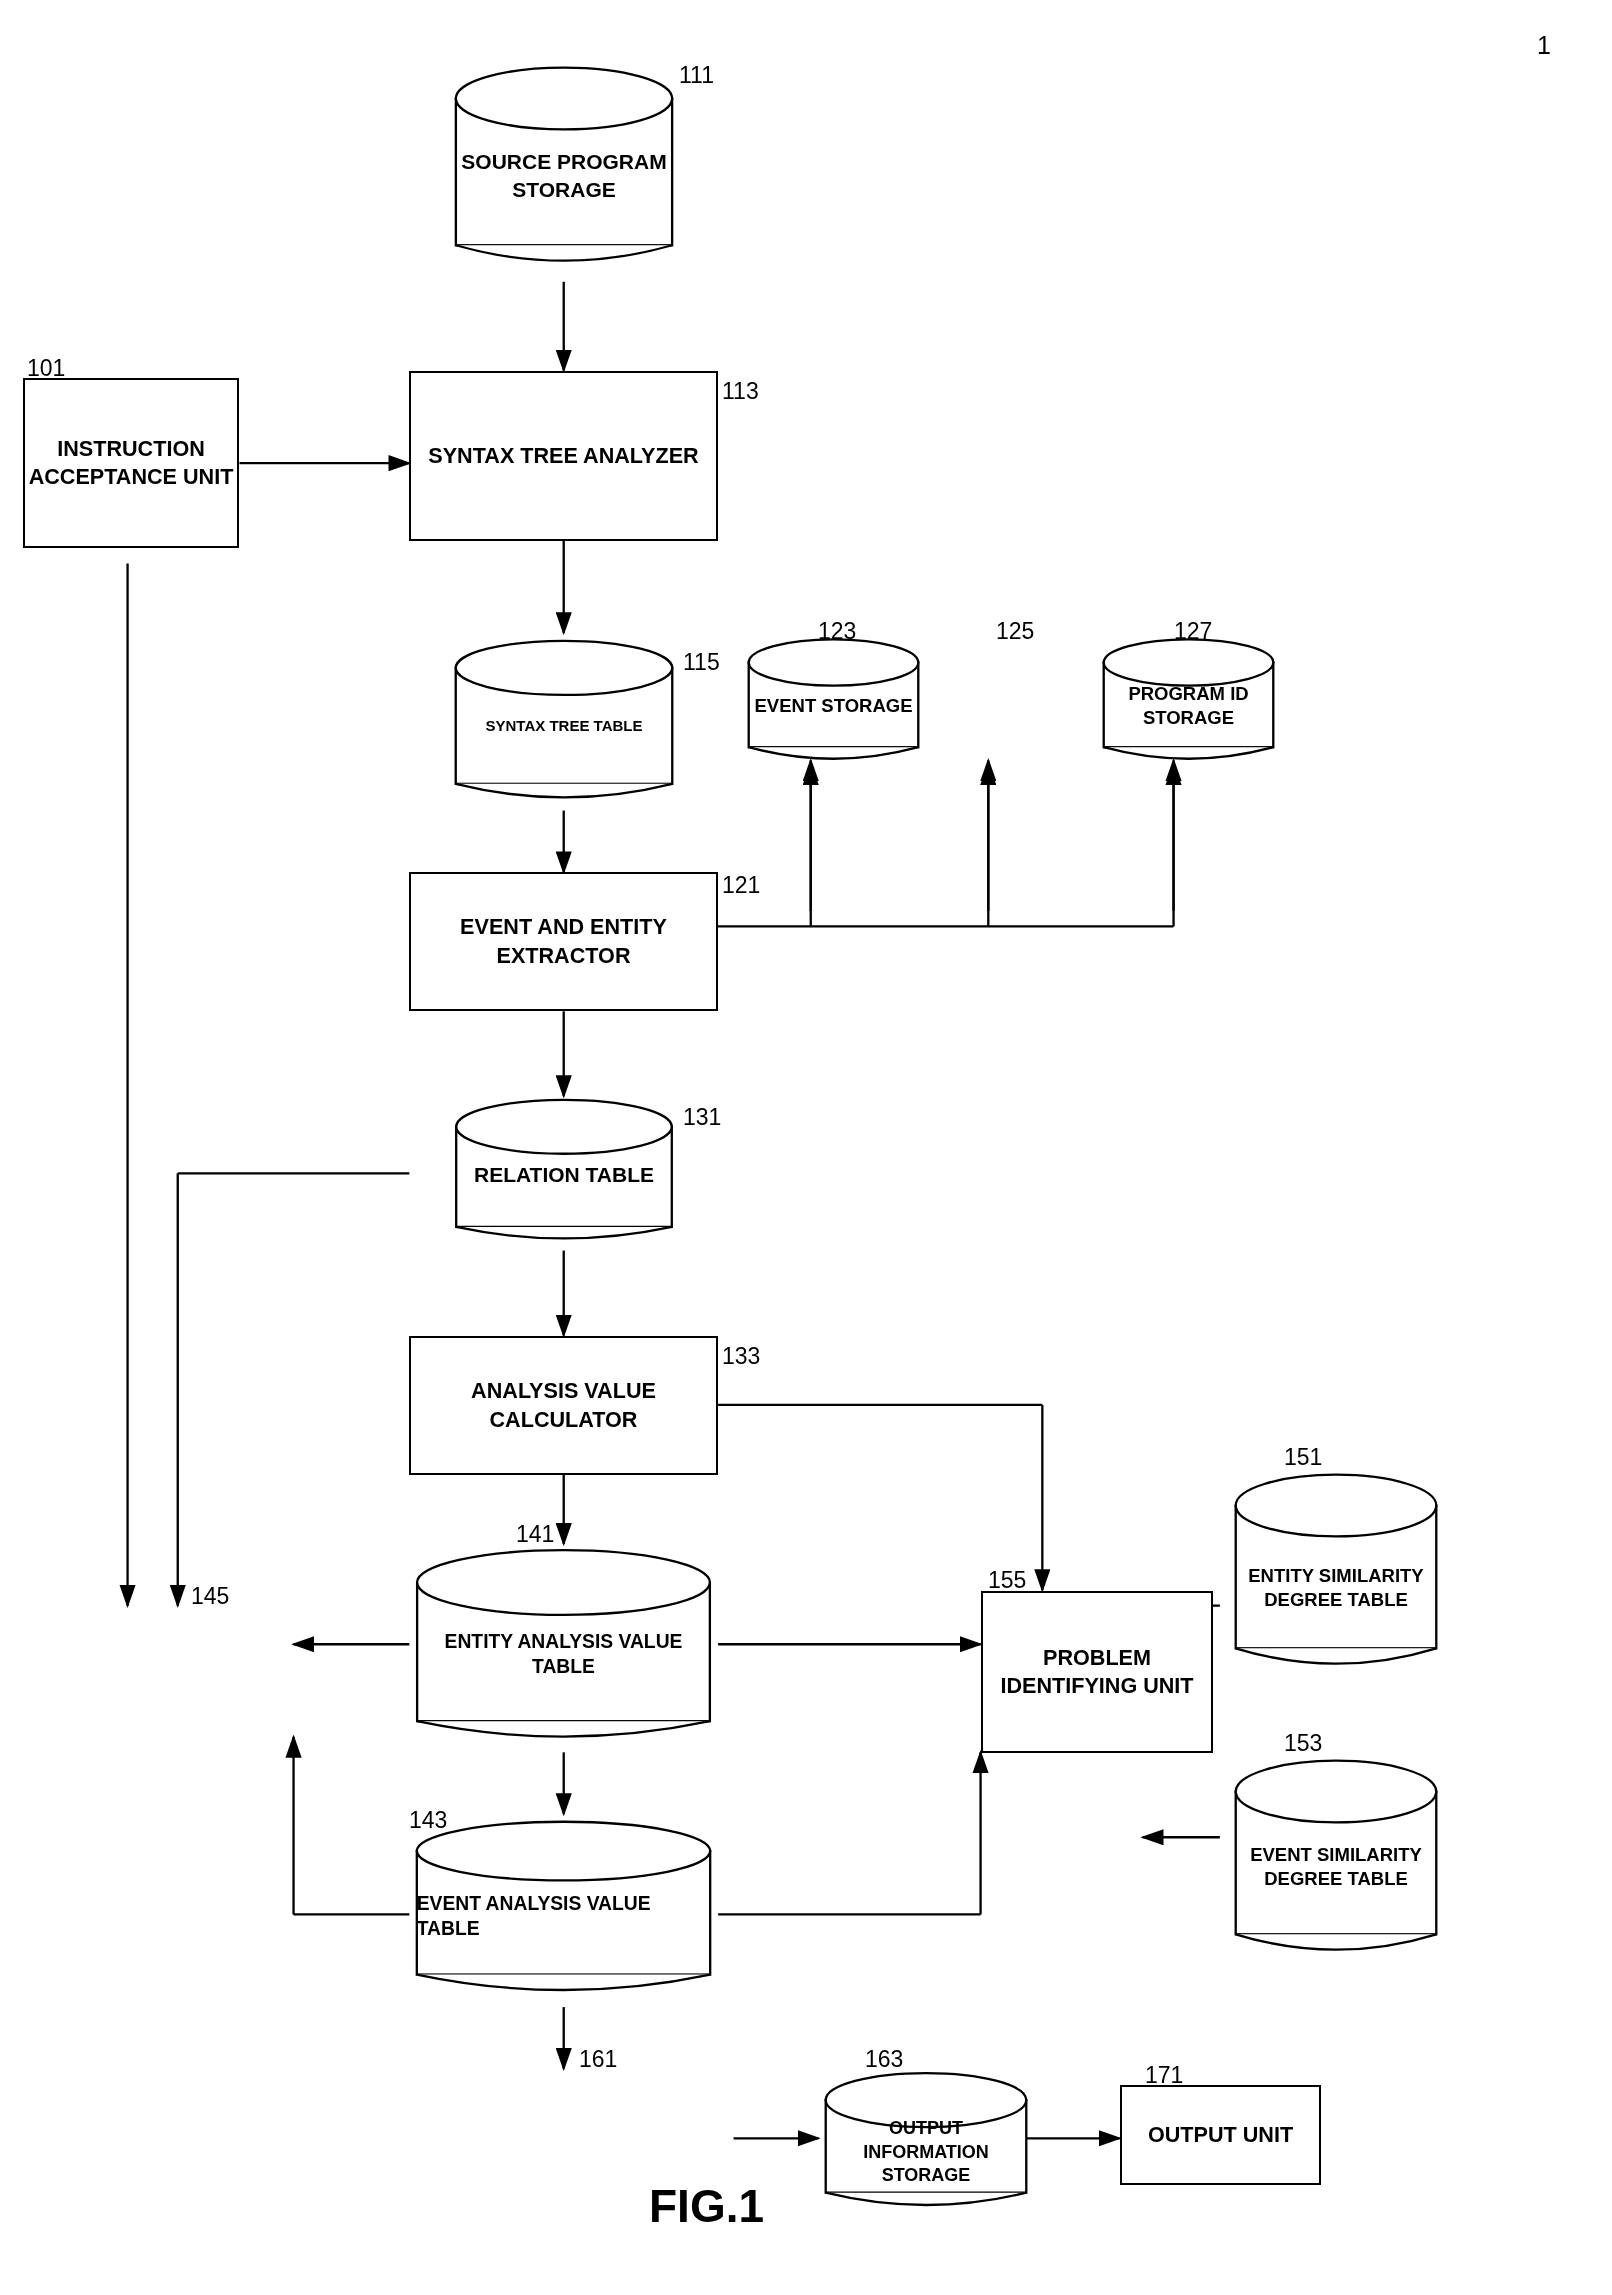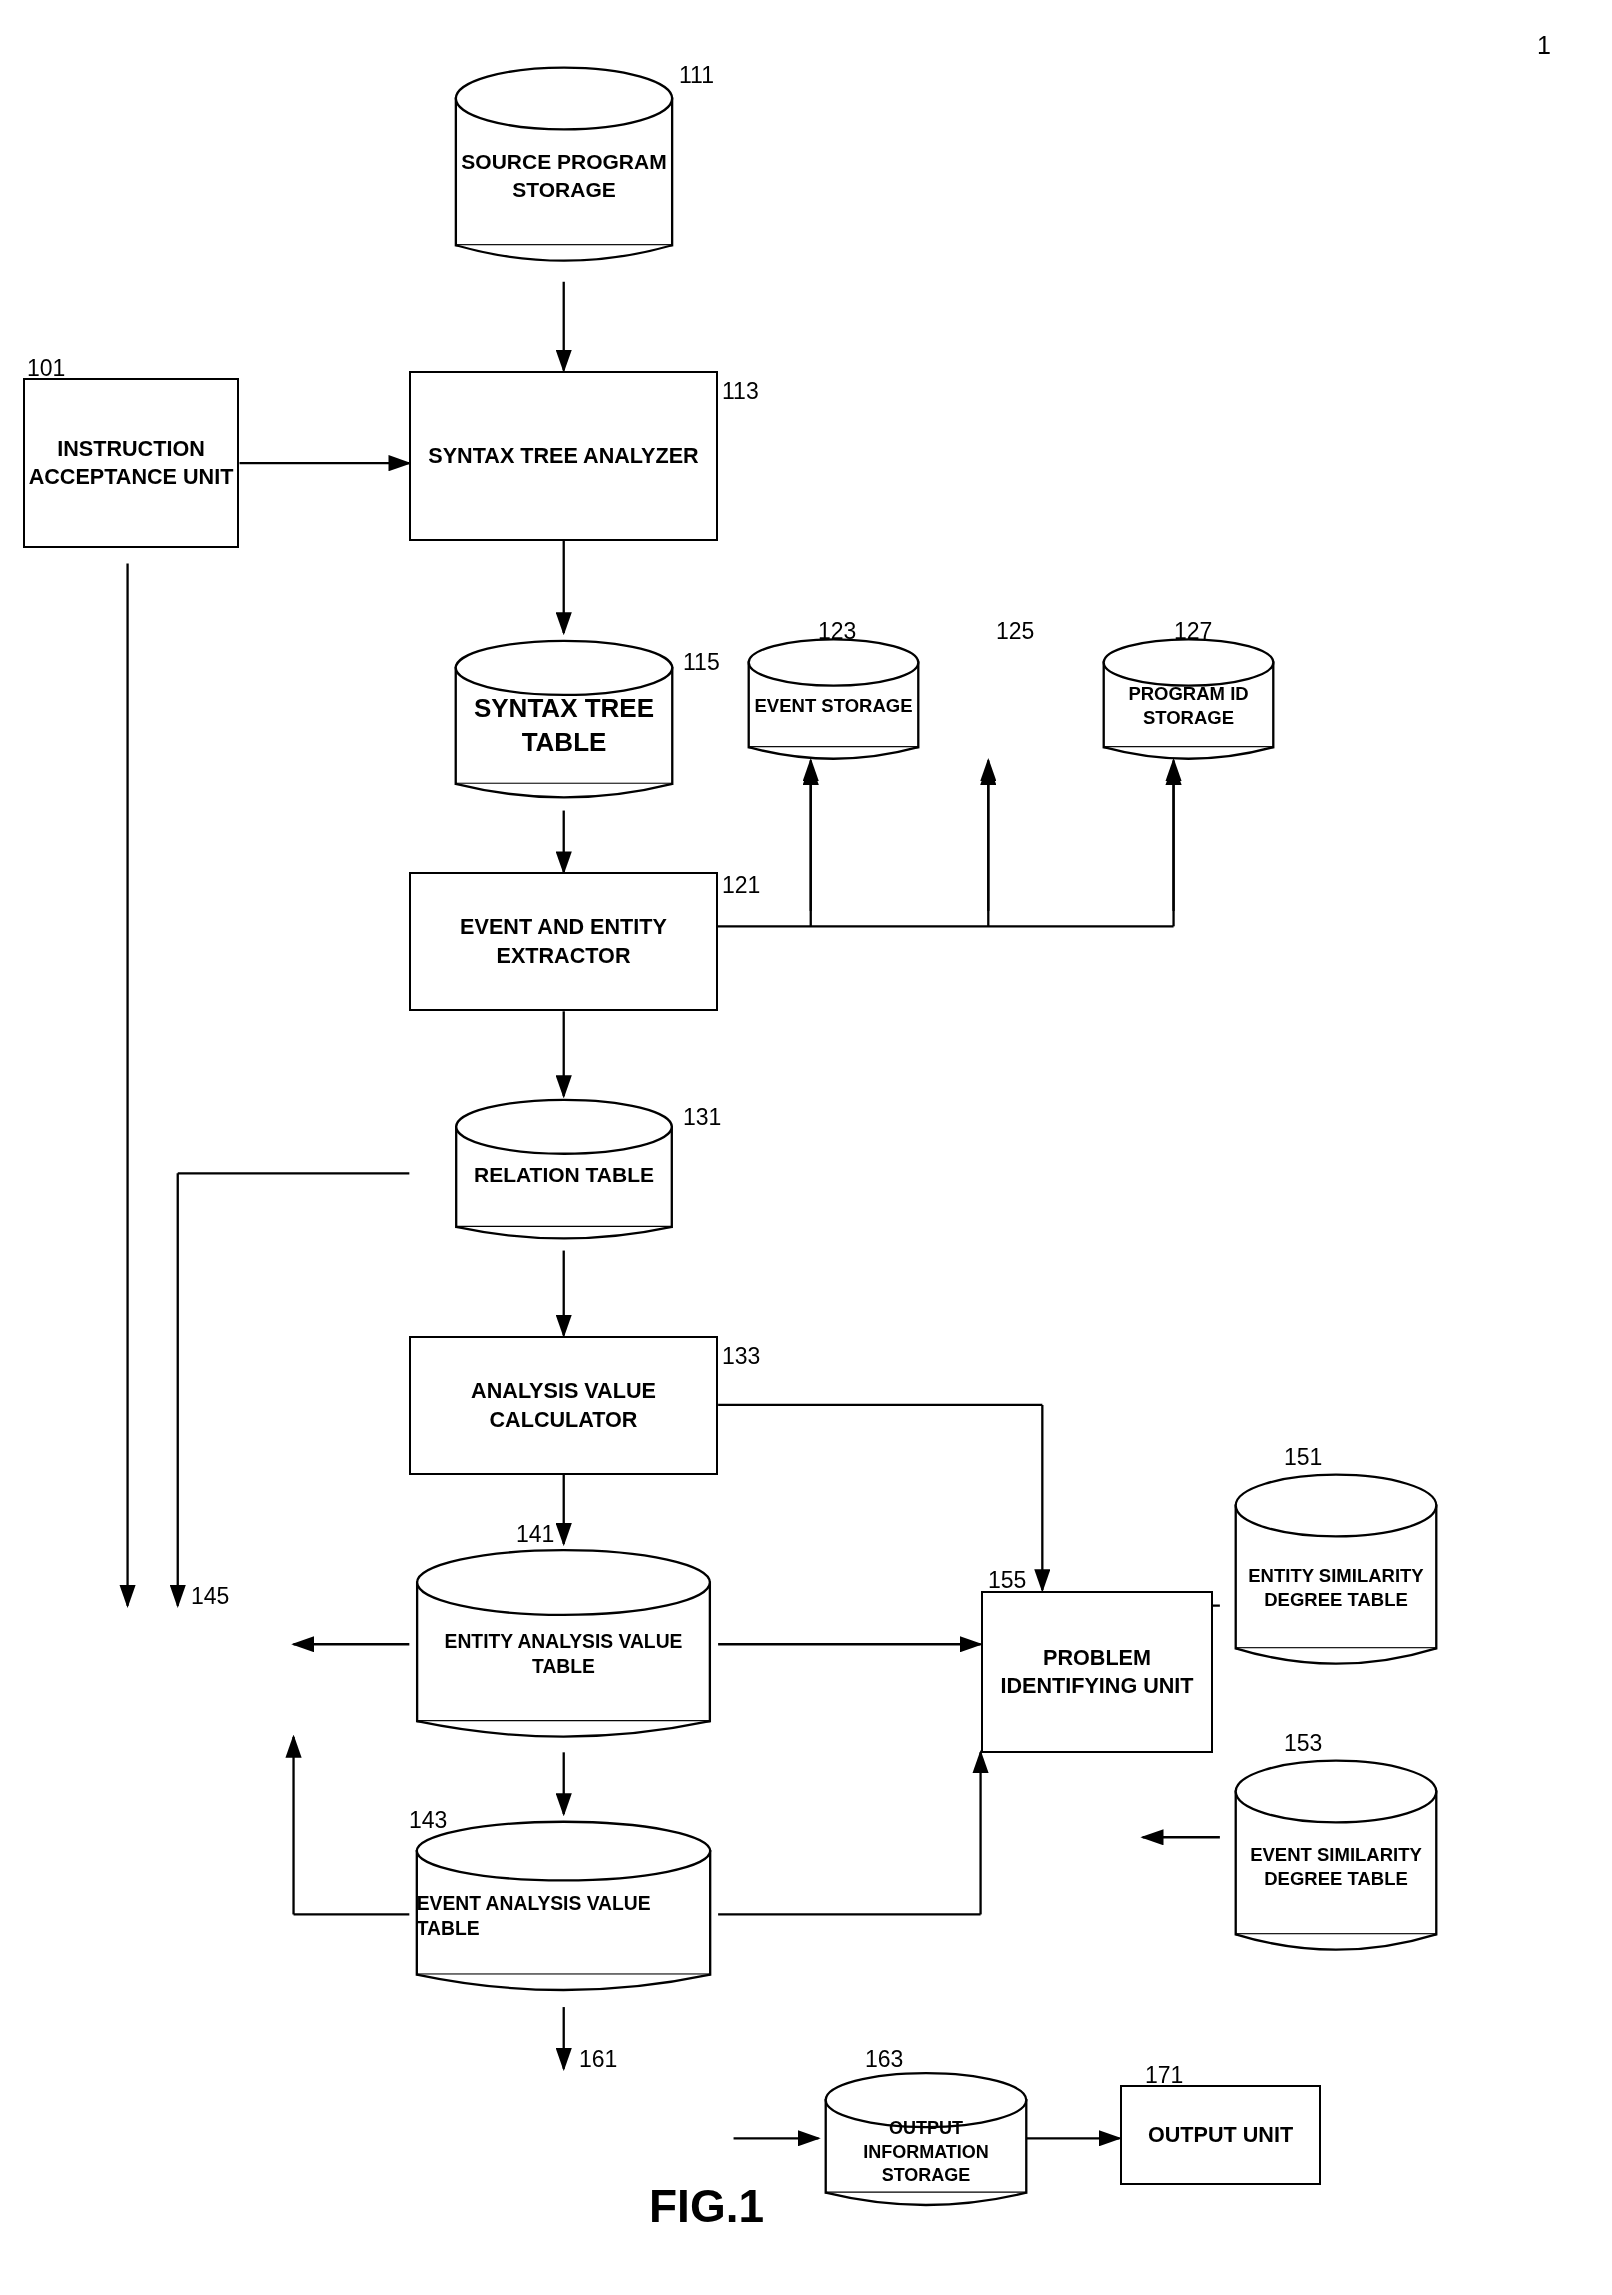--- a/index.html
+++ b/index.html
@@ -183,21 +183,21 @@
 UNIT</span>
   </div>
   <span class="ref" style="left: 27px; top: 355px;">101</span>
 
   <div class="cylinder" style="left: 448px; top: 633px; width: 232px; height: 178px;">
     <svg viewBox="0 0 300 230" xmlns="http://www.w3.org/2000/svg">
       <rect x="10" y="45" width="280" height="150" fill="white" stroke="black" stroke-width="3"></rect>
       <ellipse cx="150" cy="45" rx="140" ry="35" fill="white" stroke="black" stroke-width="3"></ellipse>
       <path d="M10 195 Q150 230 290 195" fill="white" stroke="black" stroke-width="3"></path>
     </svg>
-    <div class="cylinder-label" style="font-size:26px; font-weight:bold; text-align:center; margin-top:7.7px;">SYNTAX
+    <div class="cylinder-label" style="font-size:15px; font-weight:bold; text-align:center; margin-top:7.7px;">SYNTAX
 TREE
 TABLE</div>
   </div>
   <span class="ref" style="left: 683px; top: 649px;">115</span>
 
   <div class="cylinder" style="left: 741px; top: 633px; width: 185px; height: 139px;">
     <svg viewBox="0 0 240 180" xmlns="http://www.w3.org/2000/svg">
       <rect x="10" y="38" width="220" height="110" fill="white" stroke="black" stroke-width="3"></rect>
       <ellipse cx="120" cy="38" rx="110" ry="30" fill="white" stroke="black" stroke-width="3"></ellipse>
       <path d="M10 148 Q120 178 230 148" fill="white" stroke="black" stroke-width="3"></path>

